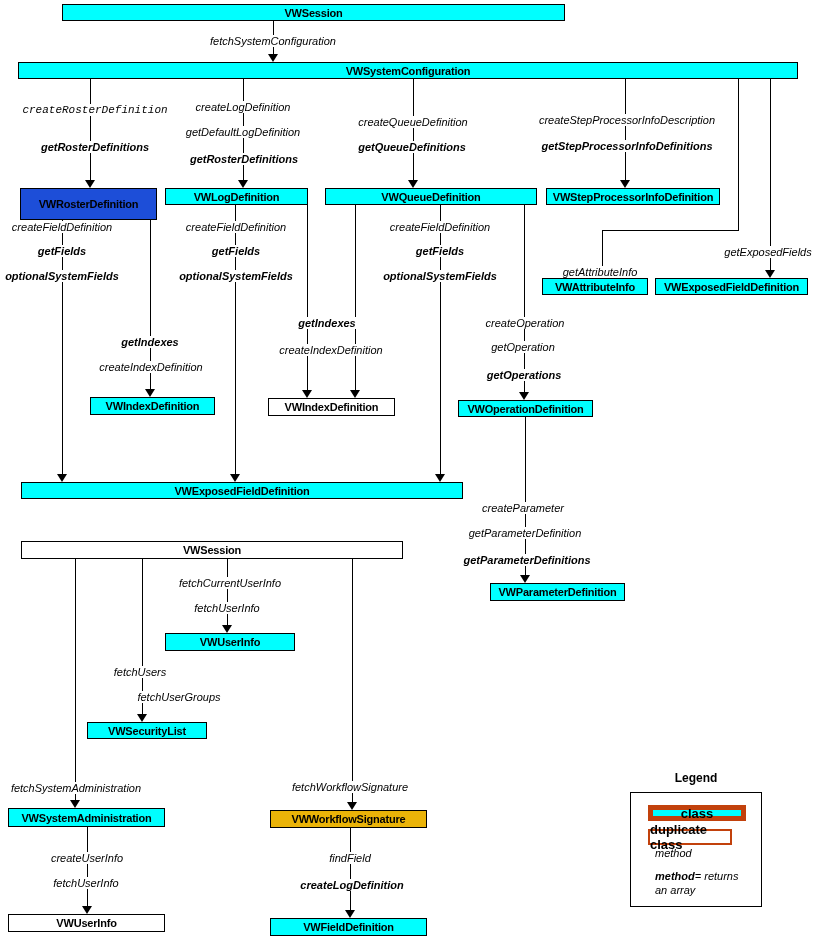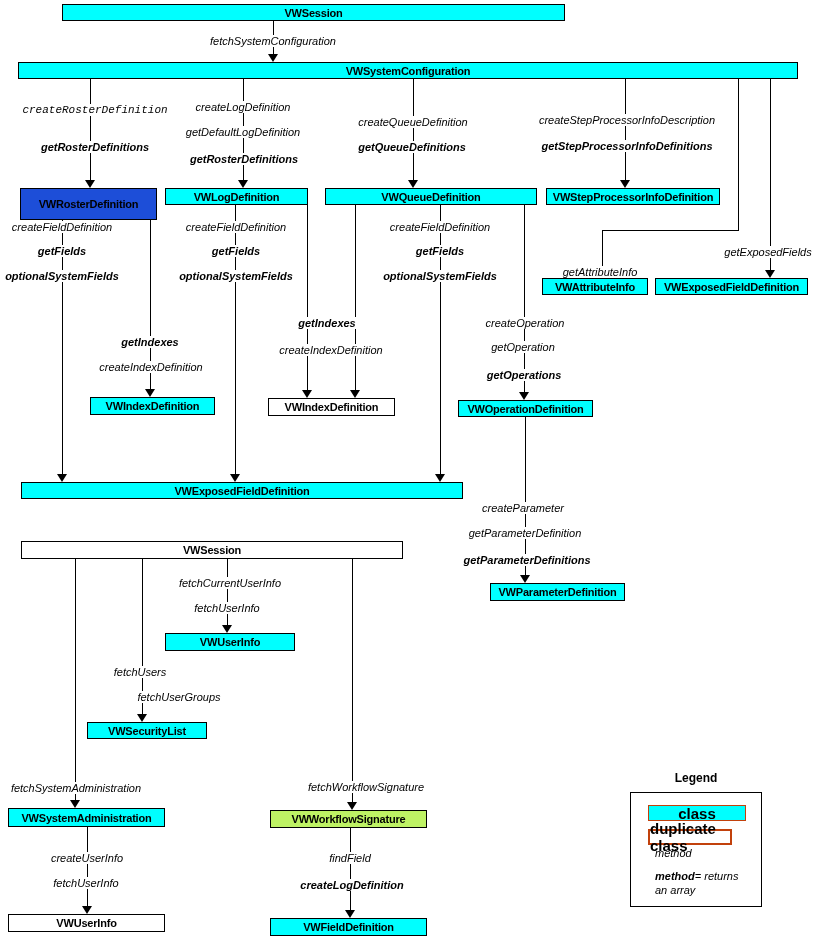--- a/index.html
+++ b/index.html
@@ -30,22 +30,22 @@
   
   .legend-title {
     position:absolute; left:630px; top:771px; width:132px;
     text-align:center; font-weight:bold; font-size:12px; z-index:4;
   }
   .legend-box {
     position:absolute; left:630px; top:792px; width:132px; height:115px;
     border:1px solid #000000; box-sizing:border-box; background:#ffffff; z-index:4;
   }
   .legend-sample {
-    position:absolute; box-sizing:border-box; border:1px solid #c2410c;
-    font-weight:bold; font-size:15px;
+    position:absolute; box-sizing:border-box; border:5px solid #c2410c;
+    font-weight:bold; font-size:13px;
     display:flex; align-items:center; justify-content:center;
   }
   .legend-sample.cls { left:17px; top:12px; width:98px; height:16px; background:#00ffff; }
   .legend-sample.dup { left:17px; top:36px; width:84px; height:16px; background:#ffffff; border-width:2px; }
   .legend-method { position:absolute; left:24px; top:54px; font-style:italic; font-size:11px; }
   .legend-array  { position:absolute; left:24px; top:76px; width:98px; font-style:italic; font-size:11px; line-height:14px; }
   .legend-array .mword { font-weight:bold; }
 </style>
 </head>
 <body>
@@ -131,21 +131,21 @@
     <div class="method" style="left: 523px; top: 347px;">getOperation</div>
     <div class="method bold" style="left: 524px; top: 375px;">getOperations</div>
     <div class="method" style="left: 523px; top: 508px;">createParameter</div>
     <div class="method" style="left: 525px; top: 533px;">getParameterDefinition</div>
     <div class="method bold" style="left: 527px; top: 560px;">getParameterDefinitions</div>
     <div class="method" style="left: 230px; top: 583px;">fetchCurrentUserInfo</div>
     <div class="method" style="left: 227px; top: 608px;">fetchUserInfo</div>
     <div class="method" style="left: 140px; top: 672px;">fetchUsers</div>
     <div class="method" style="left: 141px; top: 697px; margin-left: 38px;">fetchUserGroups</div>
     <div class="method" style="left: 76px; top: 788px;">fetchSystemAdministration</div>
-    <div class="method" style="left: 350px; top: 787px; margin-left: 16px;">fetchWorkflowSignature</div>
+    <div class="method" style="left: 350px; top: 787px;">fetchWorkflowSignature</div>
     <div class="method" style="left: 87px; top: 858px;">createUserInfo</div>
     <div class="method" style="left: 86px; top: 883px;">fetchUserInfo</div>
     <div class="method" style="left: 350px; top: 858px;">findField</div>
     <div class="method bold" style="left: 352px; top: 885px;">createLogDefinition</div>
     <div class="node" style="left: 62px; top: 4px; width: 503px; height: 17px; background: rgb(0, 255, 255);">VWSession</div>
     <div class="node" style="left: 18px; top: 62px; width: 780px; height: 17px; background: rgb(0, 255, 255);">VWSystemConfiguration</div>
     <div class="node" style="left: 20px; top: 188px; width: 137px; height: 32px; background: #1d4ed8; text-align: right;">VWRosterDefinition</div>
     <div class="node" style="left: 165px; top: 188px; width: 143px; height: 17px; background: rgb(0, 255, 255);">VWLogDefinition</div>
     <div class="node" style="left: 325px; top: 188px; width: 212px; height: 17px; background: rgb(0, 255, 255);">VWQueueDefinition</div>
     <div class="node" style="left: 546px; top: 188px; width: 174px; height: 17px; background: rgb(0, 255, 255);">VWStepProcessorInfoDefinition</div>
@@ -153,16 +153,16 @@
     <div class="node" style="left: 655px; top: 278px; width: 153px; height: 17px; background: rgb(0, 255, 255);">VWExposedFieldDefinition</div>
     <div class="node" style="left: 90px; top: 397px; width: 125px; height: 18px; background: rgb(0, 255, 255);">VWIndexDefinition</div>
     <div class="node duplicate" style="left: 268px; top: 398px; width: 127px; height: 18px; background: rgb(255, 255, 255);">VWIndexDefinition</div>
     <div class="node" style="left: 458px; top: 400px; width: 135px; height: 17px; background: rgb(0, 255, 255);">VWOperationDefinition</div>
     <div class="node" style="left: 21px; top: 482px; width: 442px; height: 17px; background: rgb(0, 255, 255);">VWExposedFieldDefinition</div>
     <div class="node duplicate" style="left: 21px; top: 541px; width: 382px; height: 18px; background: rgb(255, 255, 255);">VWSession</div>
     <div class="node" style="left: 458px; top: 583px; width: 135px; height: 18px; background: rgb(0, 255, 255); margin-left: 32px;">VWParameterDefinition</div>
     <div class="node" style="left: 165px; top: 633px; width: 130px; height: 18px; background: rgb(0, 255, 255);">VWUserInfo</div>
     <div class="node" style="left: 87px; top: 722px; width: 120px; height: 17px; background: rgb(0, 255, 255);">VWSecurityList</div>
     <div class="node" style="left: 8px; top: 808px; width: 157px; height: 19px; background: rgb(0, 255, 255);">VWSystemAdministration</div>
-    <div class="node" style="left: 270px; top: 810px; width: 157px; height: 18px; background: #bef264;">VWWorkflowSignature</div>
+    <div class="node" style="left: 270px; top: 810px; width: 157px; height: 18px; background: #eab308;">VWWorkflowSignature</div>
     <div class="node duplicate" style="left: 8px; top: 914px; width: 157px; height: 18px; background: rgb(255, 255, 255);">VWUserInfo</div>
     <div class="node" style="left: 270px; top: 918px; width: 157px; height: 18px; background: rgb(0, 255, 255);">VWFieldDefinition</div>
   </div>
 
 </body></html>

